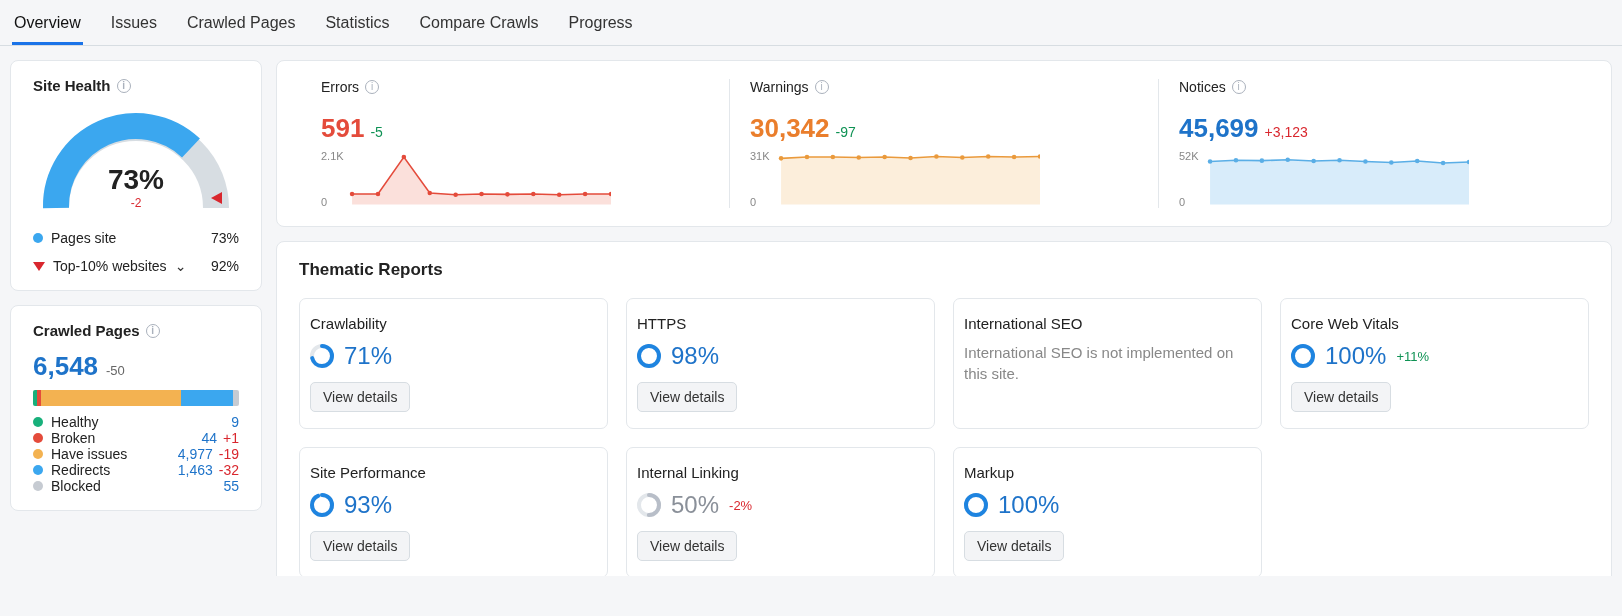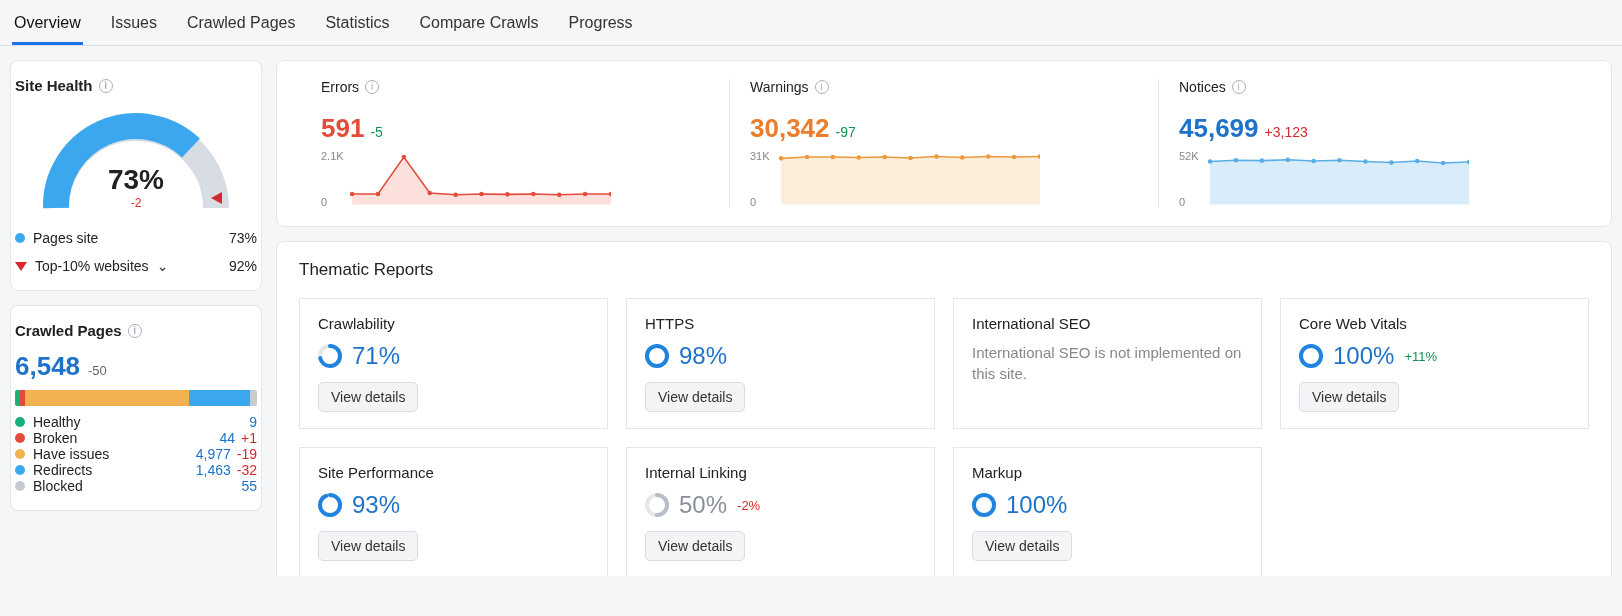--- a/index.html
+++ b/index.html
@@ -7,21 +7,21 @@
   .page{width:1622px;height:576px;background:#f5f6f8;overflow:hidden}
 
   
   .tabs{display:flex;gap:26px;padding:8px 12px 0;border-bottom:1px solid #d7dde2;background:#f5f6f8}
   .tab{padding:6px 2px 10px;font-size:16px;color:#333;border-bottom:3px solid transparent;cursor:pointer}
   .tab.active{color:#111;border-bottom-color:#1a73e8;font-weight:500}
 
   .layout{display:flex;gap:14px;padding:14px 10px}
   .sidecol{width:252px;flex:none}
 
-  .card{background:#fff;border:1px solid #e3e7eb;border-radius:8px;padding:16px 4px}
+  .card{background:#fff;border:1px solid #e3e7eb;border-radius:8px;padding:16px 22px}
   .card + .card{margin-top:14px}
 
   .card h3{font-size:15px;font-weight:700;color:#222;display:flex;align-items:center;gap:6px}
   .info-ico{width:14px;height:14px;border-radius:50%;border:1px solid #aab1bc;font-size:10px;line-height:12px;text-align:center;color:#aab1bc;display:inline-block}
 
   
   .gauge-wrap{position:relative;width:200px;height:110px;margin:14px auto 2px}
   .gauge-txt{position:absolute;left:0;right:0;top:56px;text-align:center}
   .gauge-txt .pct{font-size:28px;font-weight:700}
   .gauge-txt .d{font-size:12px;color:#d9272e}
@@ -53,23 +53,23 @@
   .c-err{color:#e44b3b}
   .c-warn{color:#ea7e2c}
   .c-not{color:#1e73c9}
   .spark{width:290px;height:55px;margin-top:6px}
   .spark-box{position:relative}
   .spark-y1{position:absolute;left:0;top:6px;font-size:11px;color:#888}
   .spark-y0{position:absolute;left:0;bottom:0;font-size:11px;color:#888}
 
   
   .reports{margin-top:14px;padding:18px 22px}
-  .reports h2{font-size:17px;font-weight:400;margin-bottom:18px}
+  .reports h2{font-size:17px;font-weight:700;margin-bottom:18px}
   .grid{display:grid;grid-template-columns:repeat(4,1fr);gap:18px}
-  .rcard{border:1px solid #e3e7eb;border-radius:0;padding:16px 18px}
+  .rcard{border:1px solid #e3e7eb;border-radius:7px;padding:16px 10px}
   .rcard .t{font-size:15px;color:#222;margin-bottom:10px}
   .rcard .pctline{display:flex;align-items:center;gap:10px}
   .rcard .pctline .v{font-size:24px;font-weight:400;color:#1e73c9}
   .rcard .pctline .dneg{font-size:13px;color:#d9272e}
   .rcard .pctline .dpos{font-size:13px;color:#0f9254}
   .ring{width:24px;height:24px}
   .btn{margin-top:12px;padding:6px 12px;font-size:14px;background:#f3f4f6;border:1px solid #d7dde2;border-radius:5px;color:#333;cursor:pointer}
   .note{font-size:15px;color:#888;line-height:1.4}
 </style>
 </head>

